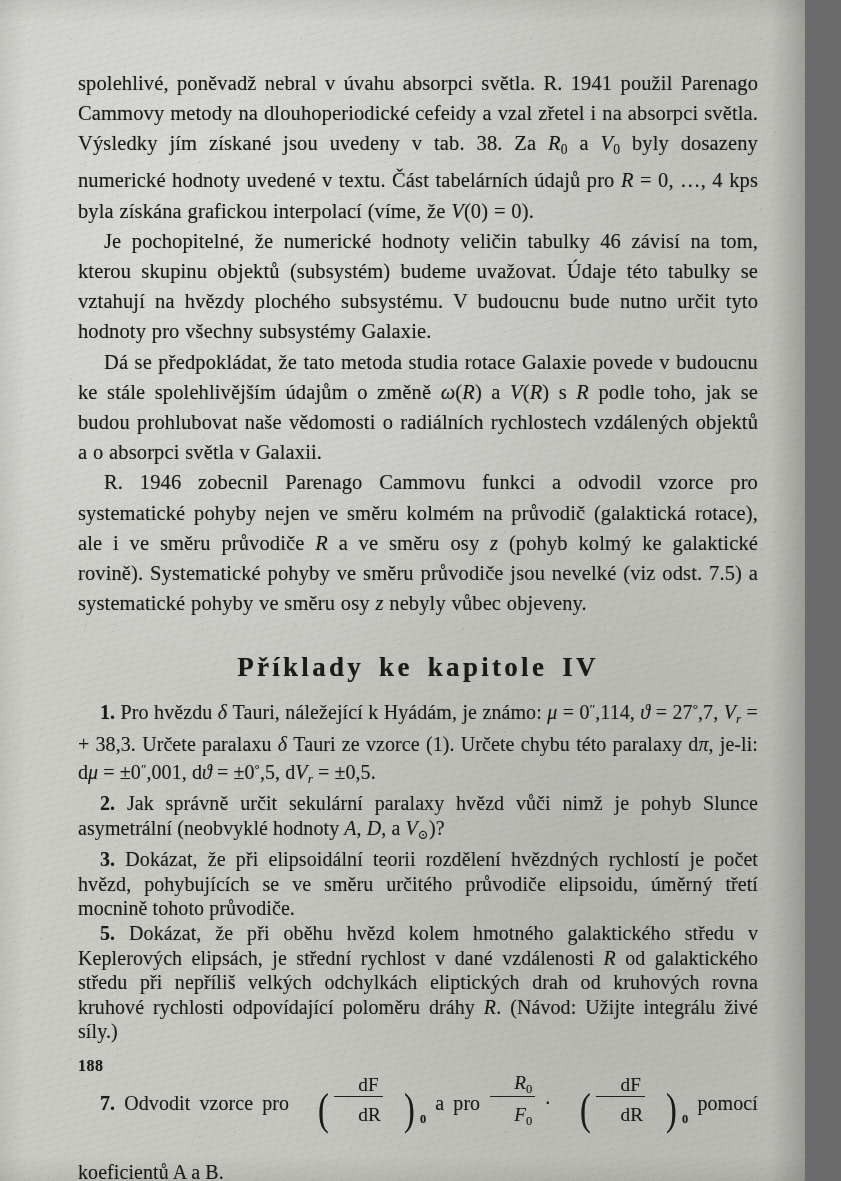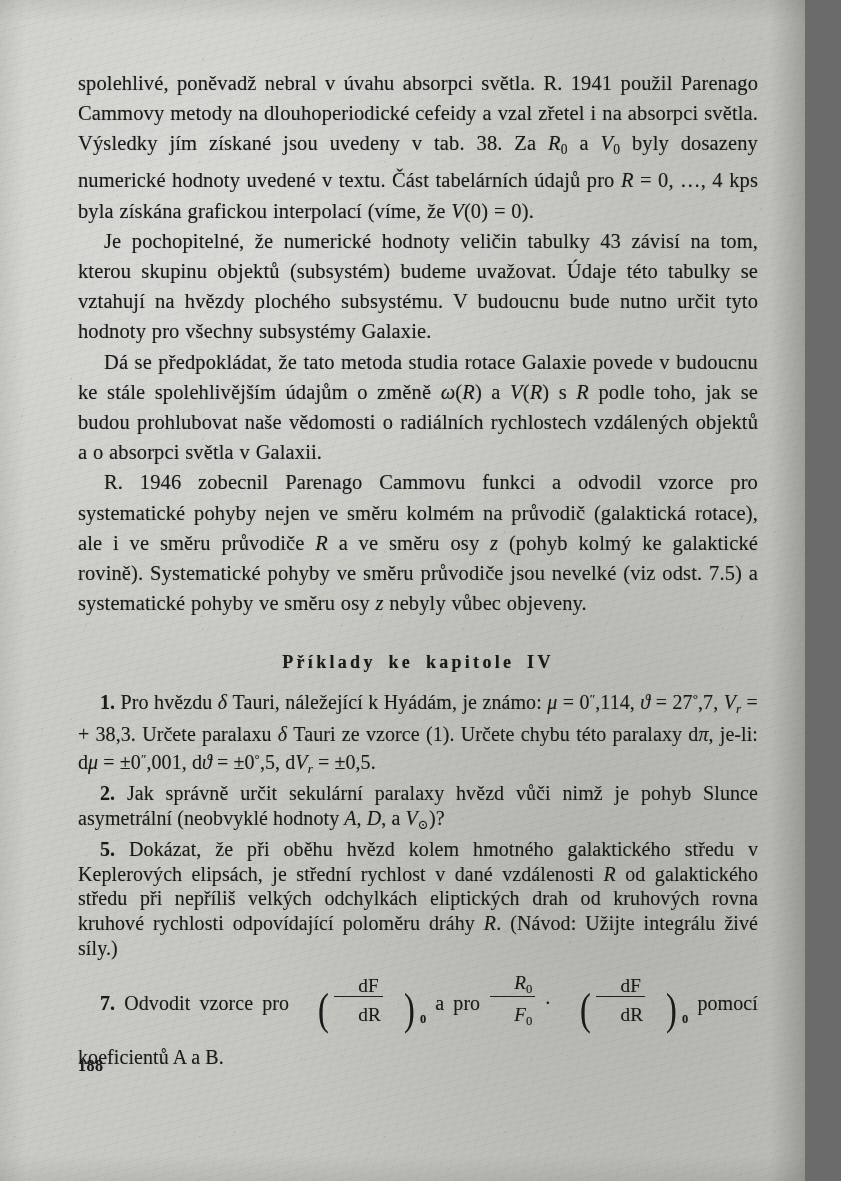--- a/index.html
+++ b/index.html
@@ -109,21 +109,21 @@
     margin: 0;
     letter-spacing: .12px;
     word-spacing: .5px;
     text-shadow: 0 0 .8px rgba(40,40,38,.45);
   }
   .body-par.indent { text-indent: 26px; }
 
   .chapter-heading {
     margin: 34px 0 14px 0;
     text-align: center;
-    font-size: 18px;
+    font-size: 27px;
     letter-spacing: 3.3px;
     word-spacing: 5px;
     text-shadow: 0 0 .8px rgba(40,40,38,.45);
   }
 
   .ex-par {
     font-size: 20px;
     line-height: 24.6px;
     text-align: justify;
     text-align-last: left;
@@ -140,21 +140,21 @@
   sub { font-size: .66em; vertical-align: -.28em; }
   sup { font-size: .66em; vertical-align: .48em; }
 
   
   .frac {
     display: inline-block;
     vertical-align: middle;
     text-align: center;
     font-size: .96em;
     line-height: 1.08;
-    margin: 0 1px;
+    margin: 16px 1px;
     position: relative;
     top: -1px;
   }
   .frac .nu { display: block; padding: 0 2px; }
   .frac .de { display: block; padding: 8px 2px; border-top: 1.1px solid #1f1f1d; }
 
   .paren {
     display: inline-block;
     font-size: 2.25em;
     line-height: 0;
@@ -192,32 +192,33 @@
   <div class="paper-vign"></div>
 
   <div class="binding-shade"></div>
   <div class="binding-line"></div>
   <div class="binding-strip"></div>
 
   <div class="content">
 
     <p class="body-par">spolehlivé, poněvadž nebral v úvahu absorpci světla. R. 1941 použil Parenago Cammovy metody na dlouhoperiodické cefeidy a vzal zřetel i na absorpci světla. Výsledky jím získané jsou uvedeny v tab. 38. Za <i class="v">R</i><sub>0</sub> a <i class="v">V</i><sub>0</sub> byly dosazeny numerické hodnoty uvedené v textu. Část tabelárních údajů pro <i class="v">R</i> = 0, …, 4 kps byla získána grafickou interpolací (víme, že <i class="v">V</i>(0) = 0).</p>
 
-    <p class="body-par indent">Je pochopitelné, že numerické hodnoty veličin tabulky 43 závisí na tom, kterou skupinu objektů (subsystém) budeme uvažovat. Údaje této tabulky se vztahují na hvězdy plochého subsystému. V budoucnu bude nutno určit tyto hodnoty pro všechny subsystémy Galaxie.</p>
+    <p class="body-par indent">Je pochopitelné, že numerické hodnoty veličin tabulky 46 závisí na tom, kterou skupinu objektů (subsystém) budeme uvažovat. Údaje této tabulky se vztahují na hvězdy plochého subsystému. V budoucnu bude nutno určit tyto hodnoty pro všechny subsystémy Galaxie.</p>
 
     <p class="body-par indent">Dá se předpokládat, že tato metoda studia rotace Galaxie povede v budoucnu ke stále spolehlivějším údajům o změně <i class="v">ω</i>(<i class="v">R</i>) a <i class="v">V</i>(<i class="v">R</i>) s <i class="v">R</i> podle toho, jak se budou prohlubovat naše vědomosti o radiálních rychlostech vzdálených objektů a o absorpci světla v Galaxii.</p>
 
     <p class="body-par indent">R. 1946 zobecnil Parenago Cammovu funkci a odvodil vzorce pro systematické pohyby nejen ve směru kolmém na průvodič (galaktická rotace), ale i ve směru průvodiče <i class="v">R</i> a ve směru osy <i class="v">z</i> (pohyb kolmý ke galaktické rovině). Systematické pohyby ve směru průvodiče jsou nevelké (viz odst. 7.5) a systematické pohyby ve směru osy <i class="v">z</i> nebyly vůbec objeveny.</p>
 
     <h2 class="chapter-heading">Příklady ke kapitole IV</h2>
 
     <p class="ex-par"><span class="ex-num">1.</span> Pro hvězdu <i class="v">δ</i> Tauri, náležející k Hyádám, je známo: <i class="v">μ</i> = 0<sup>″</sup>,114, <i class="v">ϑ</i> = 27<sup>°</sup>,7, <i class="v">V</i><sub><i class="v">r</i></sub> = + 38,3. Určete paralaxu <i class="v">δ</i> Tauri ze vzorce (1). Určete chybu této paralaxy d<i class="v">π</i>, je-li: d<i class="v">μ</i> = ±0<sup>″</sup>,001, d<i class="v">ϑ</i> = ±0<sup>°</sup>,5, d<i class="v">V</i><sub><i class="v">r</i></sub> = ±0,5.</p>
 
     <p class="ex-par"><span class="ex-num">2.</span> Jak správně určit sekulární paralaxy hvězd vůči nimž je pohyb Slunce asymetrální (neobvyklé hodnoty <i class="v">A</i>, <i class="v">D</i>, a <i class="v">V</i><sub>⊙</sub>)?</p>
 
+    <p class="ex-par"><span class="ex-num">3.</span> Dokázat, že při elipsoidální teorii rozdělení hvězdných rychlostí je počet hvězd, pohybujících se ve směru určitého průvodiče elipsoidu, úměrný třetí mocnině tohoto průvodiče.</p>
 
 
     <p class="ex-par"><span class="ex-num">5.</span> Dokázat, že při oběhu hvězd kolem hmotného galaktického středu v Keplerových elipsách, je střední rychlost v dané vzdálenosti <i class="v">R</i> od galaktického středu při nepříliš velkých odchylkách eliptických drah od kruhových rovna kruhové rychlosti odpovídající poloměru dráhy <i class="v">R</i>. (Návod: Užijte integrálu živé síly.)</p>
 
 
     <p class="ex-par" style="margin-top:14px; line-height:38px;"><span class="ex-num">7.</span> <span>Odvodit vzorce pro</span> <span class="formula"><span class="paren">(</span><span class="frac"><span class="nu">dF</span><span class="de">dR</span></span><span class="paren">)</span><span class="paren-sub">0</span></span> <span>a pro</span> <span class="formula"><span class="frac"><span class="nu"><i class="v">R</i><sub>0</sub></span><span class="de"><i class="v">F</i><sub>0</sub></span></span></span> <span>·</span> <span class="formula"><span class="paren">(</span><span class="frac"><span class="nu">dF</span><span class="de">dR</span></span><span class="paren">)</span><span class="paren-sub">0</span></span> <span>pomocí koeficientů A a B.</span></p>
 
   </div>
 
   <div class="page-number">188</div>

